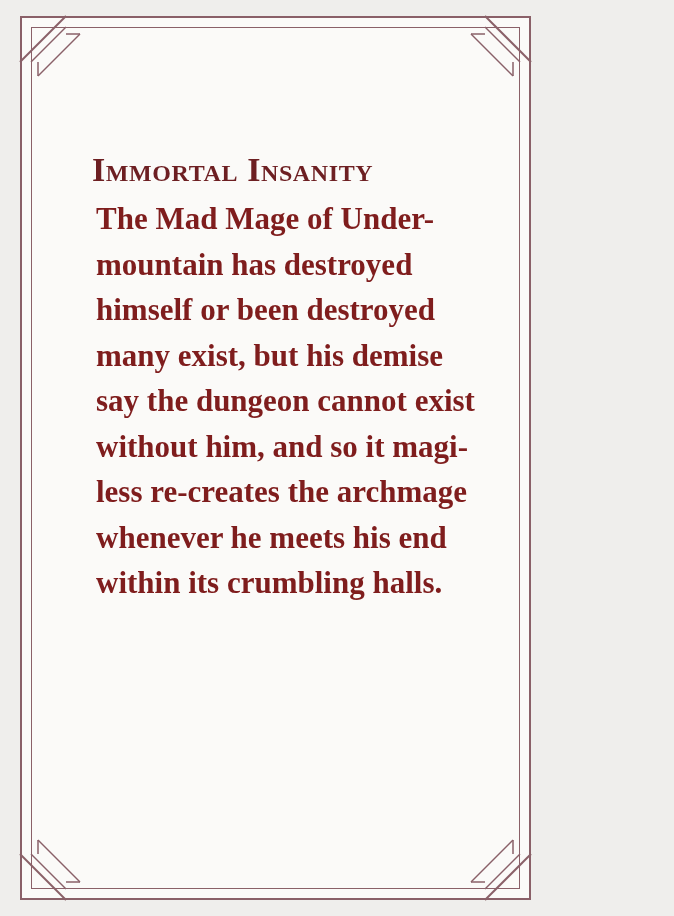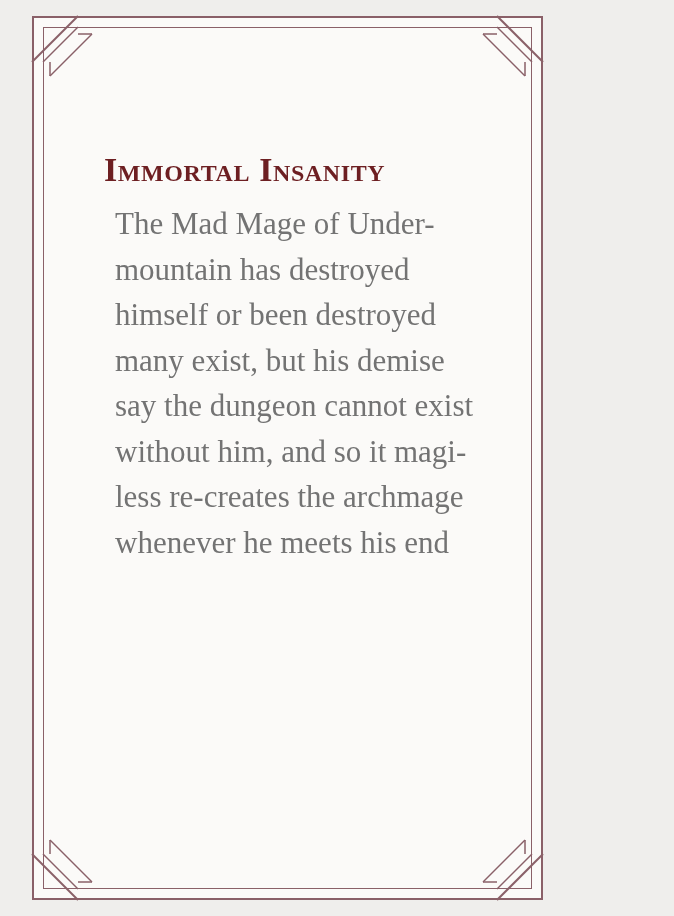--- a/index.html
+++ b/index.html
@@ -9,21 +9,21 @@
   body {
     width: 674px;
     height: 916px;
     background: #efeeec;
     font-family: "Liberation Serif", serif;
     overflow: hidden;
   }
 
   .card {
     position: absolute;
-    left: 16px;
+    left: 4px;
     top: 0;
     width: 543px;
     height: 916px;
     background: #efeeec;
   }
 
   
   .frame-outer {
     position: absolute;
     left: 16px;
@@ -82,26 +82,27 @@
     font-family: "Liberation Serif", serif;
     font-size: 34px;
     font-variant: small-caps;
     letter-spacing: 0.6px;
     line-height: 1.18;
     margin: 0 0 6px 0;
     white-space: nowrap;
   }
 
   .body-text {
-    color: #737373;
+    color: #7f1d1d;
     font-family: "Liberation Serif", serif;
     font-size: 31px;
     line-height: 45.5px;
-    margin: 11px;
+    margin: 4px;
     width: 500px;
+    font-weight: bold;
   }
   .body-text .line {
     display: block;
     white-space: pre;
   }
 </style>
 </head>
 <body>
 
 <div class="card">
@@ -154,16 +155,17 @@
     <h1 class="title">Immortal Insanity</h1>
     <div class="body-text">
       <span class="line">The Mad Mage of Under-</span>
       <span class="line">mountain has destroyed</span>
       <span class="line">himself or been destroyed</span>
       <span class="line">many exist, but his demise</span>
       <span class="line">say the dungeon cannot exist</span>
       <span class="line">without him, and so it magi-</span>
       <span class="line">less re-creates the archmage</span>
       <span class="line">whenever he meets his end</span>
+      <span class="line">within its crumbling halls.</span>
     </div>
   </div>
 
 </div>
 
 </body></html>

